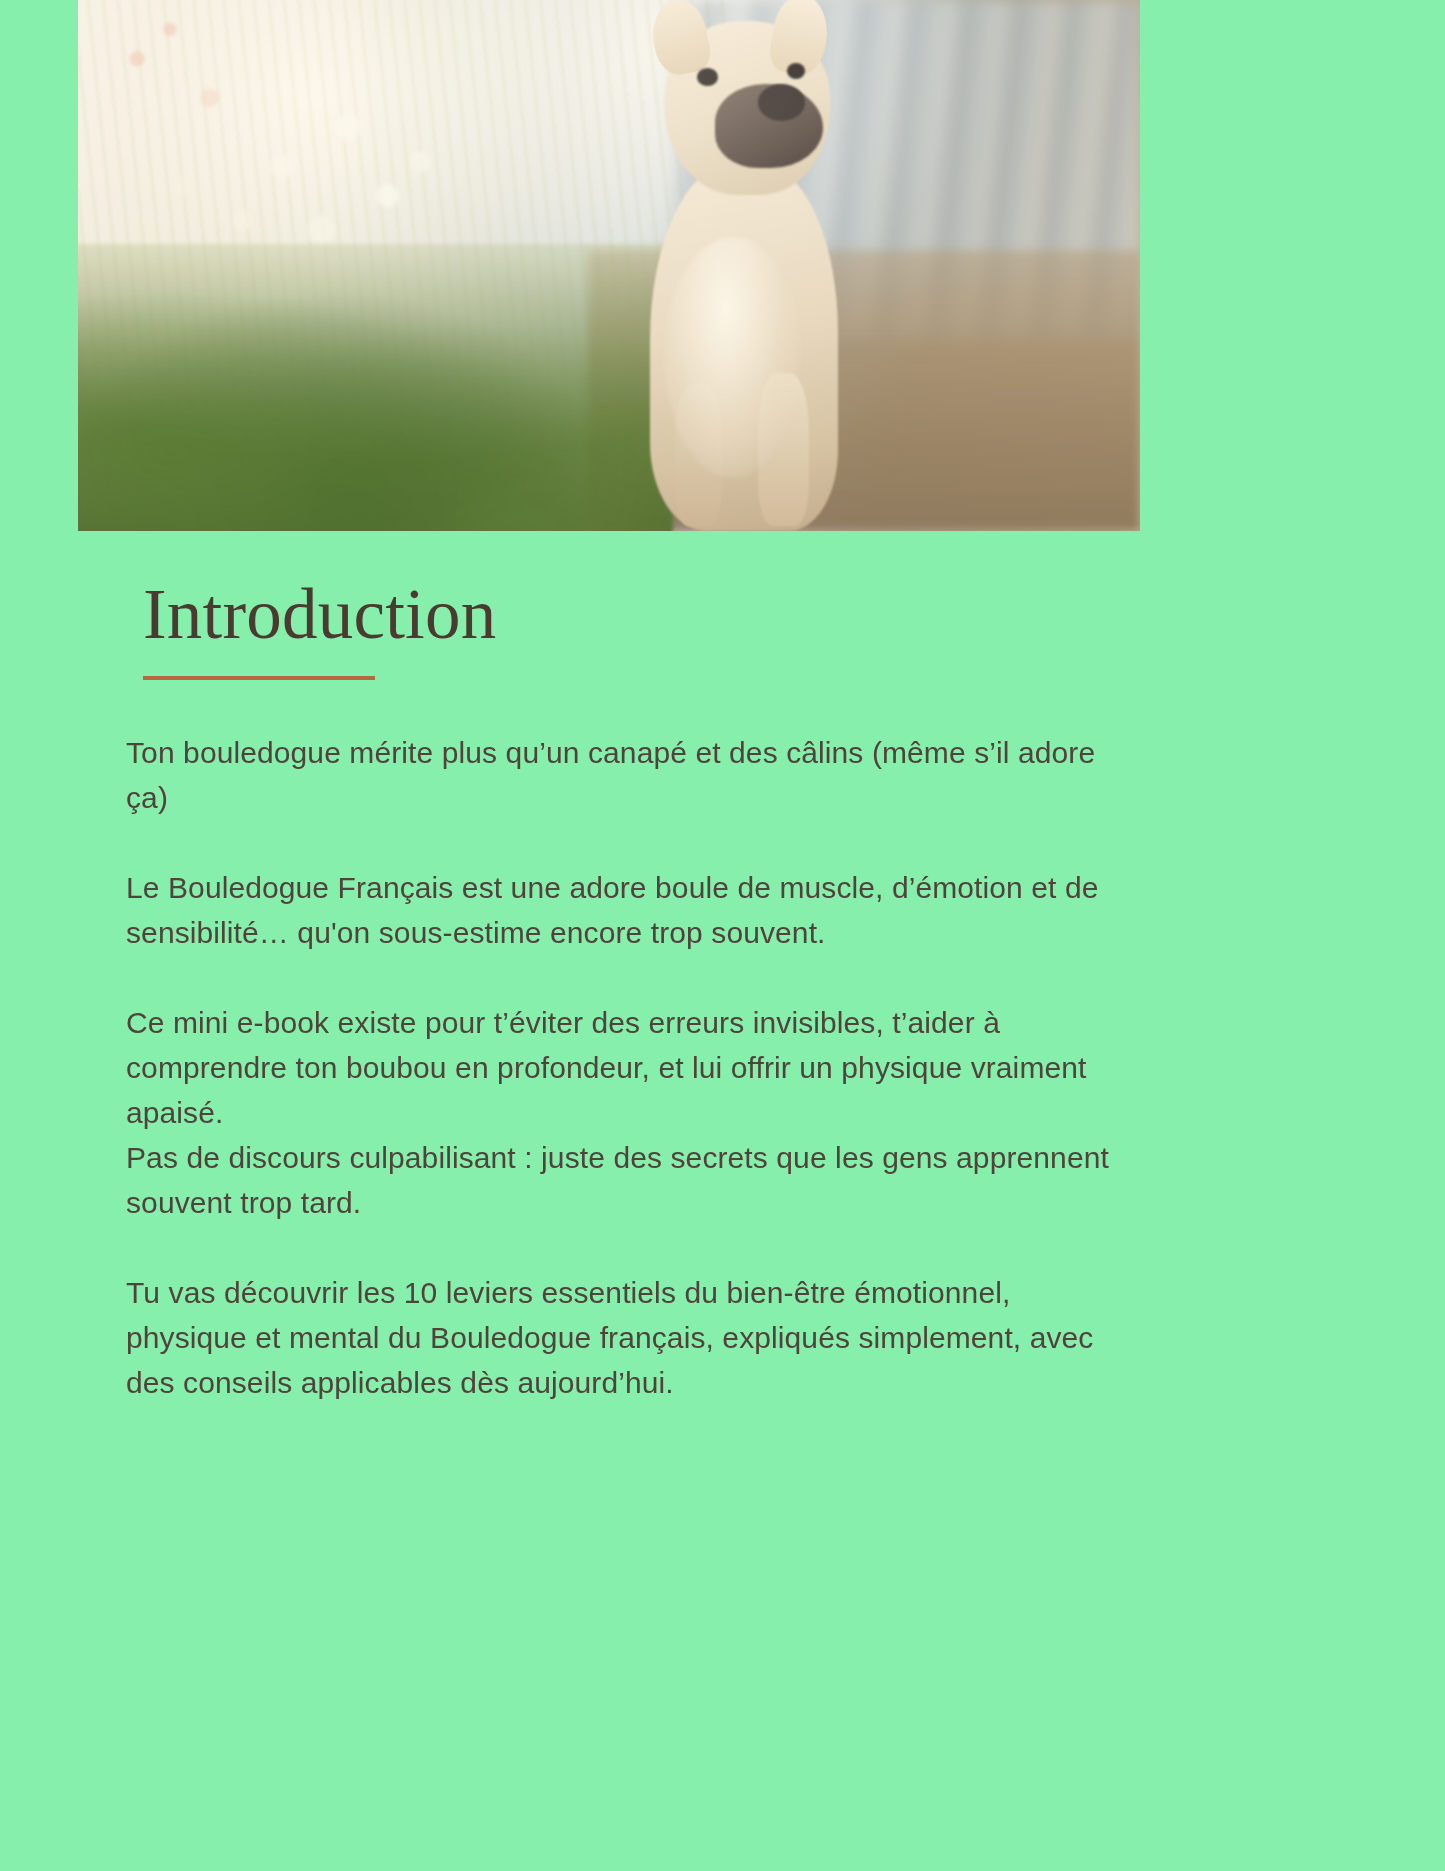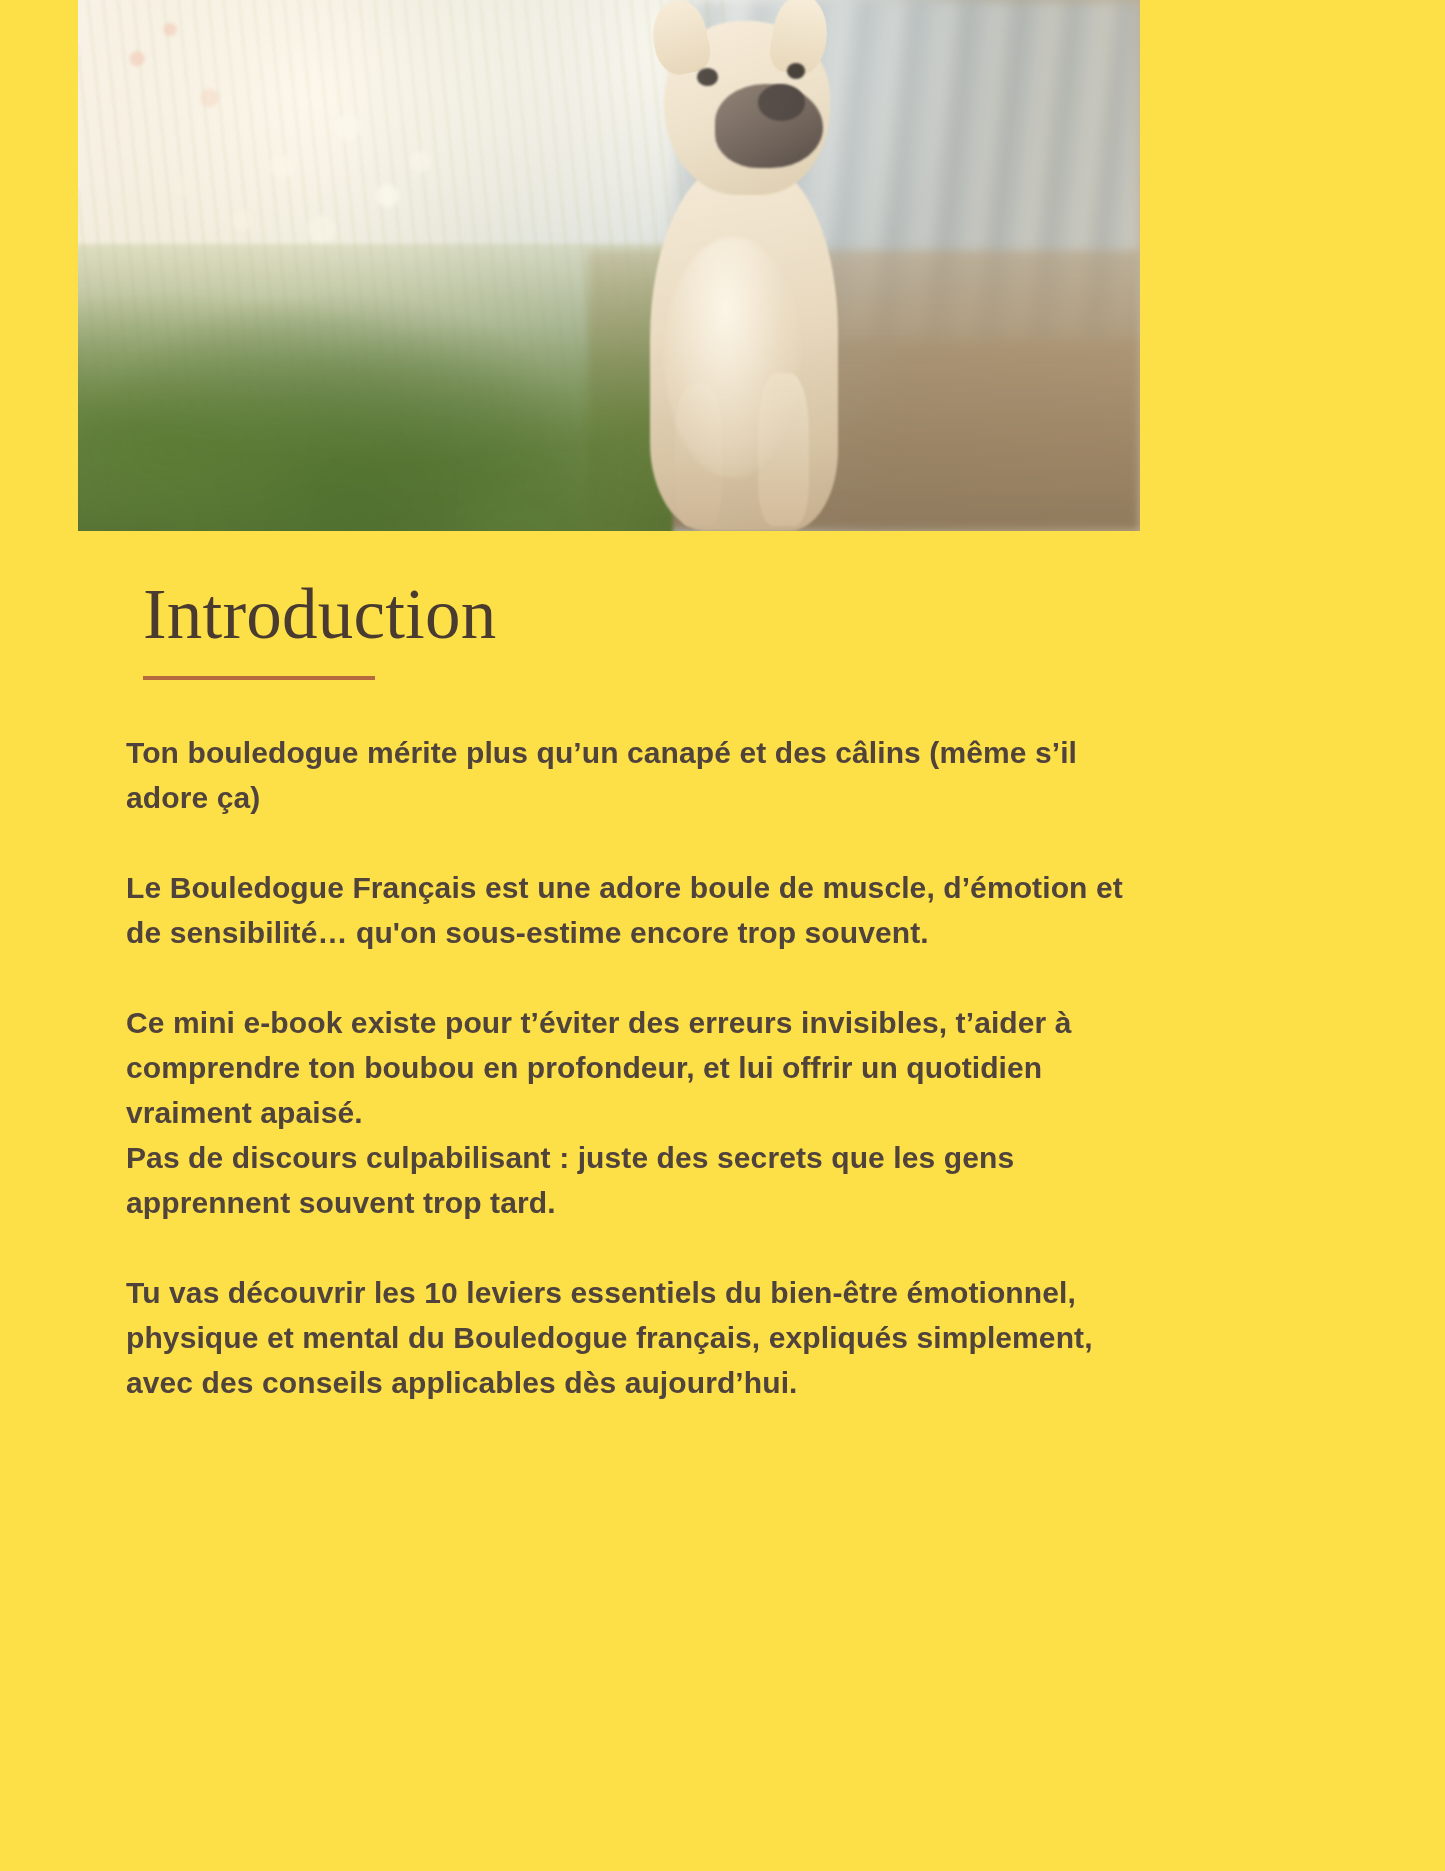--- a/index.html
+++ b/index.html
@@ -11,21 +11,21 @@
     width: 1445px;
     height: 1871px;
     position: relative;
     overflow: hidden;
     font-family: "Liberation Sans", sans-serif;
   }
 
   .page {
     position: absolute;
     inset: 0;
-    background: #fde047;
+    background: #86efac;
   }
 
   
   .hero {
     position: absolute;
     left: 78px;
     top: 0px;
     width: 1062px;
     height: 531px;
     overflow: hidden;
@@ -215,21 +215,21 @@
 
   .body-copy {
     margin-left: 126px;
     margin-top: 50px;
     width: 1010px;
   }
   .para {
     font-family: "Liberation Sans", sans-serif;
     font-size: 30px;
     line-height: 45px;
-    font-weight: 700;
+    font-weight: 400;
     color: #50433c;
     margin: 0 0 45px 0;
     letter-spacing: 0.1px;
     white-space: pre-line;
   }
   .para:last-child { margin-bottom: 0; margin-top: 24px; }
 </style>
 </head>
 <body>
 
@@ -260,19 +260,19 @@
   <div class="content">
 
     <div class="title-block">
       <h1 class="doc-title">Introduction</h1>
       <div class="title-rule"></div>
     </div>
 
     <div class="body-copy">
       <p class="para">Ton bouledogue mérite plus qu’un canapé et des câlins (même s’il adore ça)</p>
       <p class="para">Le Bouledogue Français est une adore boule de muscle, d’émotion et de sensibilité… qu'on sous-estime encore trop souvent.</p>
-      <p class="para">Ce mini e-book existe pour t’éviter des erreurs invisibles, t’aider à comprendre ton boubou en profondeur, et lui offrir un quotidien vraiment apaisé.
+      <p class="para">Ce mini e-book existe pour t’éviter des erreurs invisibles, t’aider à comprendre ton boubou en profondeur, et lui offrir un physique vraiment apaisé.
 Pas de discours culpabilisant : juste des secrets que les gens apprennent souvent trop tard.</p>
       <p class="para">Tu vas découvrir les 10 leviers essentiels du bien-être émotionnel, physique et mental du Bouledogue français, expliqués simplement, avec des conseils applicables dès aujourd’hui.</p>
     </div>
 
   </div>
 </div>
 
 </body></html>

